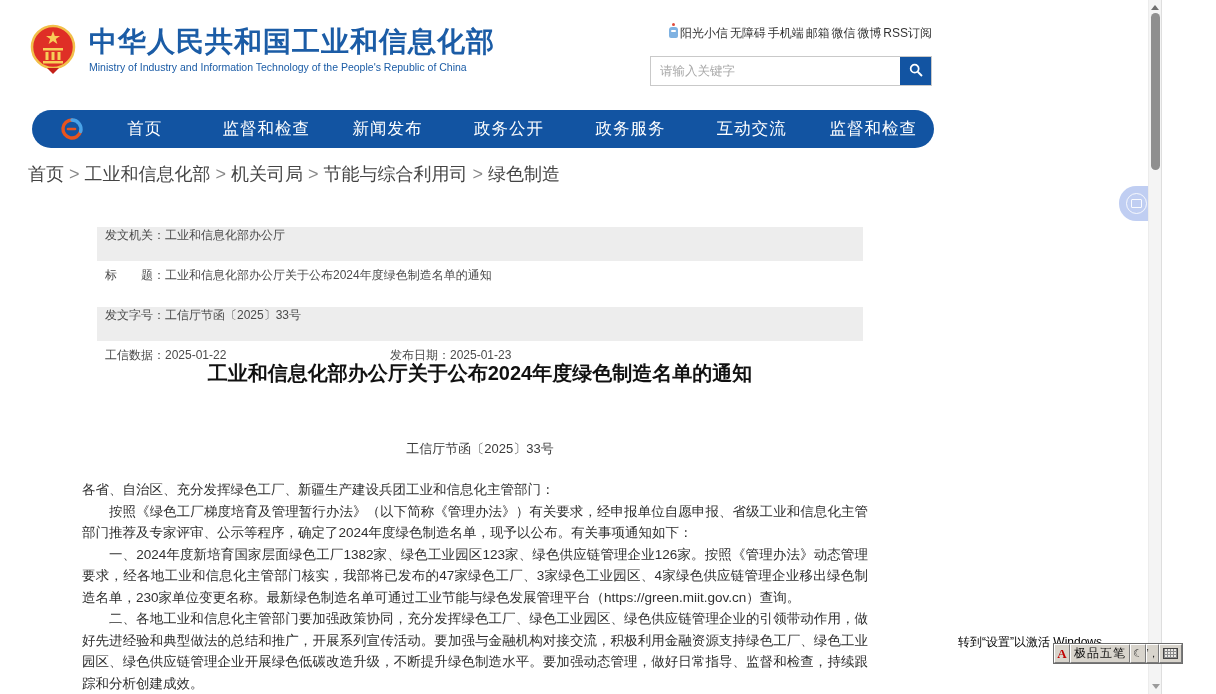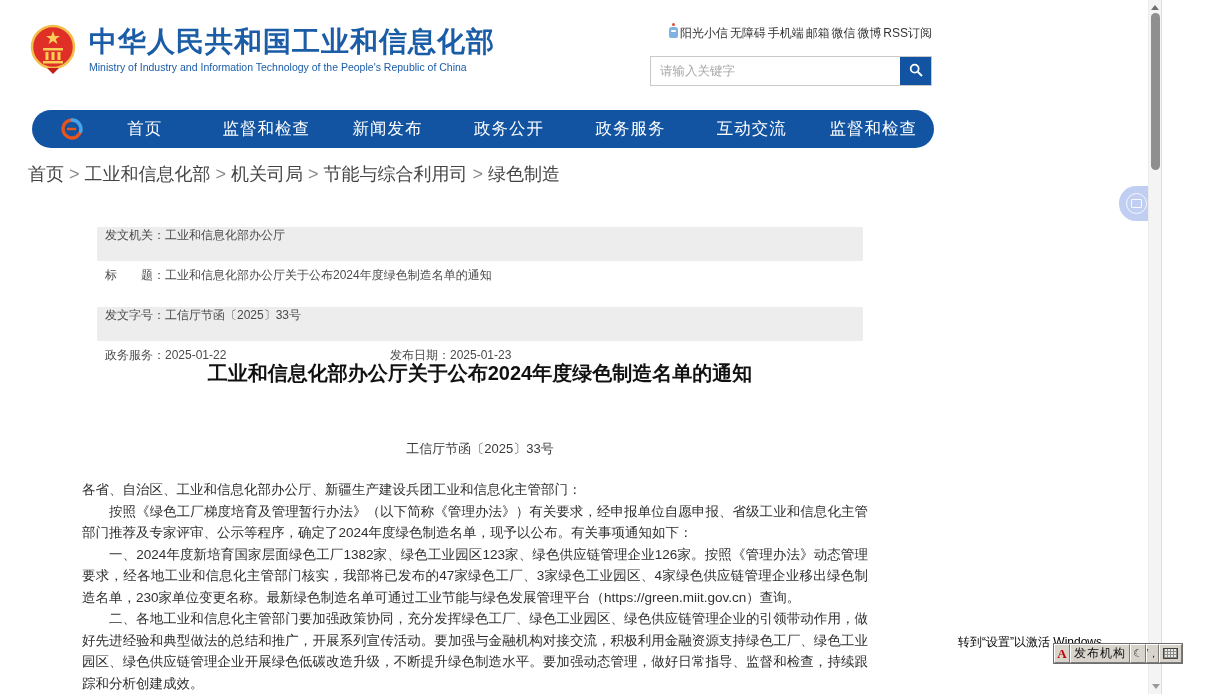--- a/index.html
+++ b/index.html
@@ -160,46 +160,46 @@
     <div class="meta-row gray">
       <span>发文机关：</span><span>工业和信息化部办公厅</span>
     </div>
     <div class="meta-row">
       <span>标　　题：</span><span>工业和信息化部办公厅关于公布2024年度绿色制造名单的通知</span>
     </div>
     <div class="meta-row gray">
       <span>发文字号：</span><span>工信厅节函〔2025〕33号</span>
     </div>
     <div class="meta-row">
-      <span class="m-pair"><span>政务服务：</span><span>2025-01-22</span></span><span><span>发布日期：</span><span>2025-01-23</span></span>
+      <span class="m-pair"><span>工信数据：</span><span>2025-01-22</span></span><span><span>发布日期：</span><span>2025-01-23</span></span>
     </div>
   </div>
 
   <h1 class="doc-title">工业和信息化部办公厅关于公布2024年度绿色制造名单的通知</h1>
   <div class="doc-num">工信厅节函〔2025〕33号</div>
   <div class="article">
-    <p>各省、自治区、工业和信息化部办公厅、新疆生产建设兵团工业和信息化主管部门：</p>
+    <p>各省、自治区、充分发挥绿色工厂、新疆生产建设兵团工业和信息化主管部门：</p>
     <p class="ind">按照《绿色工厂梯度培育及管理暂行办法》（以下简称《管理办法》）有关要求，经申报单位自愿申报、省级工业和信息化主管部门推荐及专家评审、公示等程序，确定了2024年度绿色制造名单，现予以公布。有关事项通知如下：</p>
     <p class="ind">一、2024年度新培育国家层面绿色工厂1382家、绿色工业园区123家、绿色供应链管理企业126家。按照《管理办法》动态管理要求，经各地工业和信息化主管部门核实，我部将已发布的47家绿色工厂、3家绿色工业园区、4家绿色供应链管理企业移出绿色制造名单，230家单位变更名称。最新绿色制造名单可通过工业节能与绿色发展管理平台（https://green.miit.gov.cn）查询。</p>
     <p class="ind">二、各地工业和信息化主管部门要加强政策协同，充分发挥绿色工厂、绿色工业园区、绿色供应链管理企业的引领带动作用，做好先进经验和典型做法的总结和推广，开展系列宣传活动。要加强与金融机构对接交流，积极利用金融资源支持绿色工厂、绿色工业园区、绿色供应链管理企业开展绿色低碳改造升级，不断提升绿色制造水平。要加强动态管理，做好日常指导、监督和检查，持续跟踪和分析创建成效。</p>
   </div>
 
   <div class="float-widget">
     <span class="widget-circle">
       <span class="widget-pic"></span>
     </span>
   </div>
 
   <div class="watermark">
     <div class="wm2">转到“设置”以激活 Windows。</div>
   </div>
 
   <div class="ime-bar">
     <span class="ime-btn ime-a">A</span>
-    <span class="ime-btn ime-name">发布机构</span>
+    <span class="ime-btn ime-name">极品五笔</span>
     <span class="ime-btn ime-moon">☾</span>
     <span class="ime-btn ime-punct">’，</span>
     <span class="ime-btn">
         <span class="kbd-glyph"></span>
       </span>
   </div>
 
   <div class="scrollbar">
     <div class="sb-up"></div>
     <div class="sb-thumb"></div>

